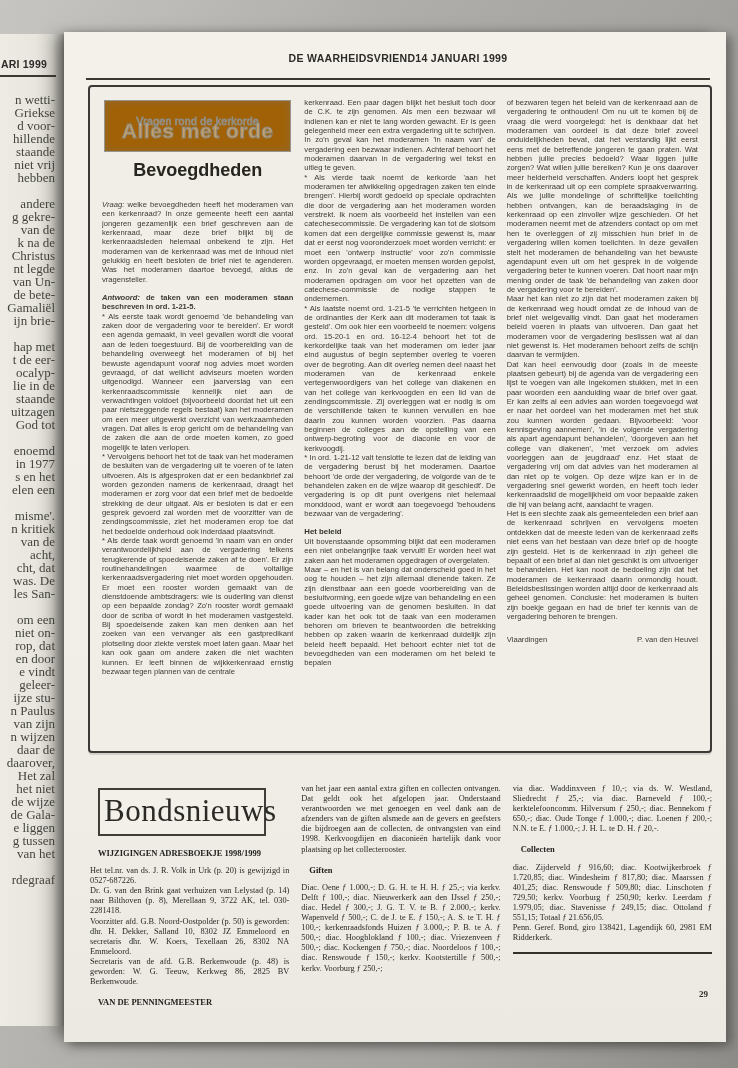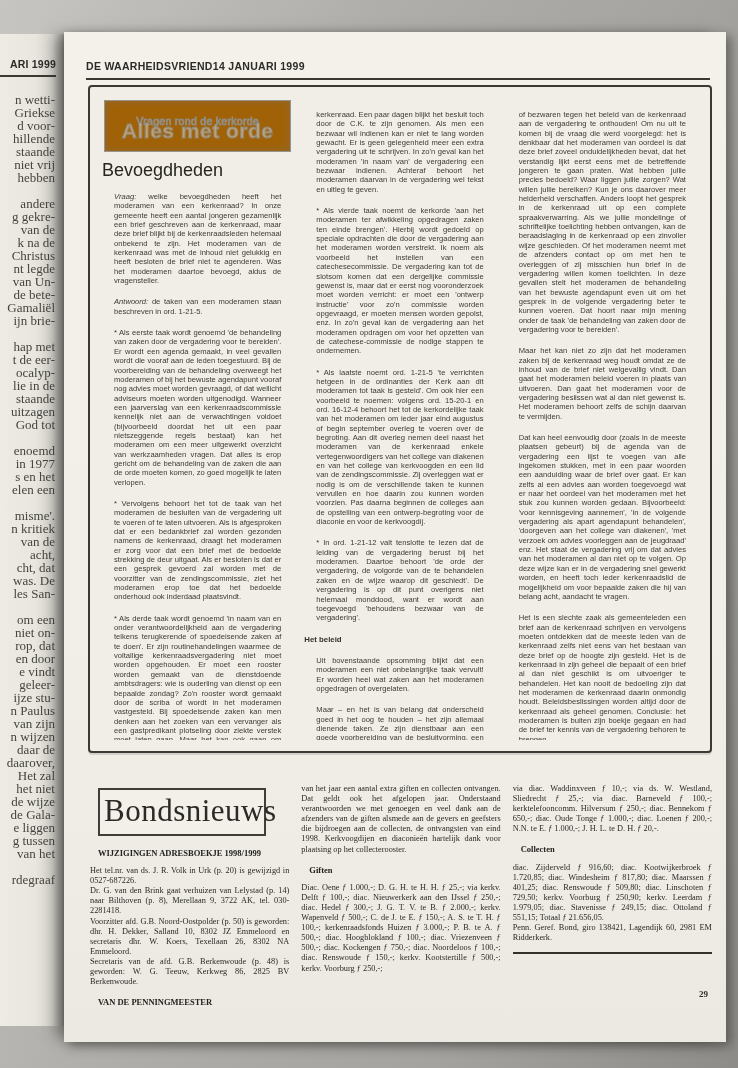--- a/index.html
+++ b/index.html
@@ -7,55 +7,55 @@
     width:738px;height:1068px;position:relative;overflow:hidden;
     background:linear-gradient(105deg,#c6c5c1 0%,#aeadA9 40%,#a4a39f 70%,#8d8c88 100%);
     font-family:"Liberation Sans","DejaVu Sans",sans-serif;
   }
   
   .left-page{
     position:absolute;left:0;top:34px;width:64px;height:992px;box-sizing:border-box;
     padding-top:24px;overflow:hidden;
     background:linear-gradient(90deg,#edebe4 0%,#e8e6df 55%,#d6d4cd 82%,#b5b4af 95%,#9c9b96 100%);
   }
-  .lp-header{text-align:right;padding-right:8px;font-weight:bold;font-size:10.5px;color:#2c2b28;letter-spacing:.2px;}
+  .lp-header{text-align:right;padding-right:17px;font-weight:bold;font-size:10.5px;color:#2c2b28;letter-spacing:.2px;}
   .lp-rule{border-top:2px solid #3a3934;margin:5px 8px 16px 0;}
   .lp-col{font-family:"Liberation Serif","DejaVu Serif",serif;font-size:13px;line-height:13px;
     text-align:right;padding-right:9px;color:#45443f;}
   
   .page{
     position:absolute;left:64px;top:32px;width:662px;height:1010px;
     background:linear-gradient(180deg,#f3f1ea 0%,#f1efe8 60%,#ebe9e2 100%);
     box-shadow:-11px 0 14px -4px rgba(45,43,39,.55), 5px 4px 10px rgba(35,34,30,.45);
   }
   .masthead{
-    position:absolute;left:22px;right:16px;top:28px;display:flex;justify-content:flex-start;
+    position:absolute;left:22px;right:16px;top:20px;display:flex;justify-content:center;
     font-weight:bold;font-size:10.5px;letter-spacing:.3px;color:#2c2b28;
-    padding-bottom:6px;border-bottom:2px solid #3a3934;
+    padding-bottom:14px;border-bottom:2px solid #3a3934;
   }
   
   .article-box{
     position:absolute;left:24px;right:14px;top:53px;height:668px;box-sizing:border-box;
     border:2.5px solid #3a3936;border-radius:4px;background:#f0eee7;
     box-shadow:0 2px 0 rgba(0,0,0,.12);
     display:flex;gap:11px;padding:11px 12px;overflow:hidden;
   }
   .col{flex:1 1 0;min-width:0;overflow:hidden;font-size:7.6px;line-height:9.35px;
     text-align:justify;color:#3b3a35;}
-  .col p{margin:12px;}
-  .col p.sp{margin-top:9px;}
+  .col p{margin:0;}
+  .col p.sp{margin-top:9px;font-weight:bold;}
   .col h3{margin:9px 0 0;font-size:7.8px;line-height:9.35px;color:#32312c;}
   .kicker-box{
     height:52px;margin:2px 2px 9px 2px;box-sizing:border-box;border:1px solid #97958d;
     background:#a16207;box-shadow:inset 0 0 8px rgba(120,118,110,.45);
     display:flex;flex-direction:column;align-items:center;justify-content:center;
   }
   .kicker-small{font-size:10.5px;color:rgba(255,255,255,.35);-webkit-text-stroke:.8px #8f8d85;letter-spacing:.3px;}
   .kicker-big{font-size:21px;font-weight:bold;color:rgba(255,255,255,.4);-webkit-text-stroke:1px #8a887f;letter-spacing:.5px;}
-  .title{margin:4px 0 8px;font-size:18px;line-height:19px;font-weight:normal;color:#26251f;text-align:left;}
+  .title{margin:4px 0 20px;font-size:18px;line-height:19px;font-weight:bold;color:#26251f;text-align:center;}
   .lead i{font-style:italic;}
   .signature{display:flex;justify-content:space-between;margin-top:14px;color:#3b3a35;}
   
   .bonds{
     position:absolute;left:26px;right:14px;top:752px;height:232px;display:flex;gap:12px;overflow:hidden;
     font-family:"Liberation Serif","DejaVu Serif",serif;font-size:8.3px;line-height:10.1px;
     color:#2a2926;text-align:justify;
   }
   .bcol{flex:1 1 0;min-width:0;overflow:hidden;}
   .bcol p{margin:0;}

